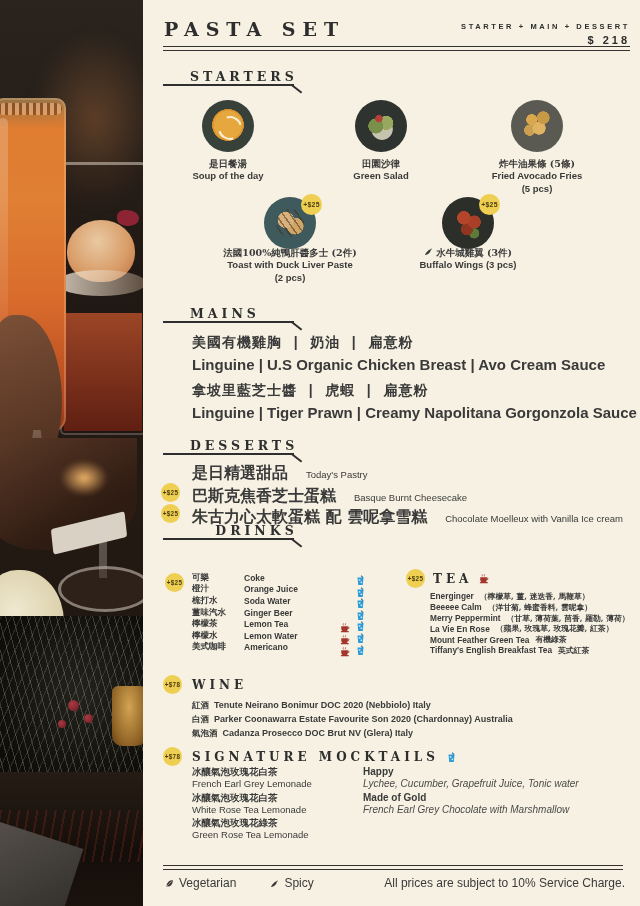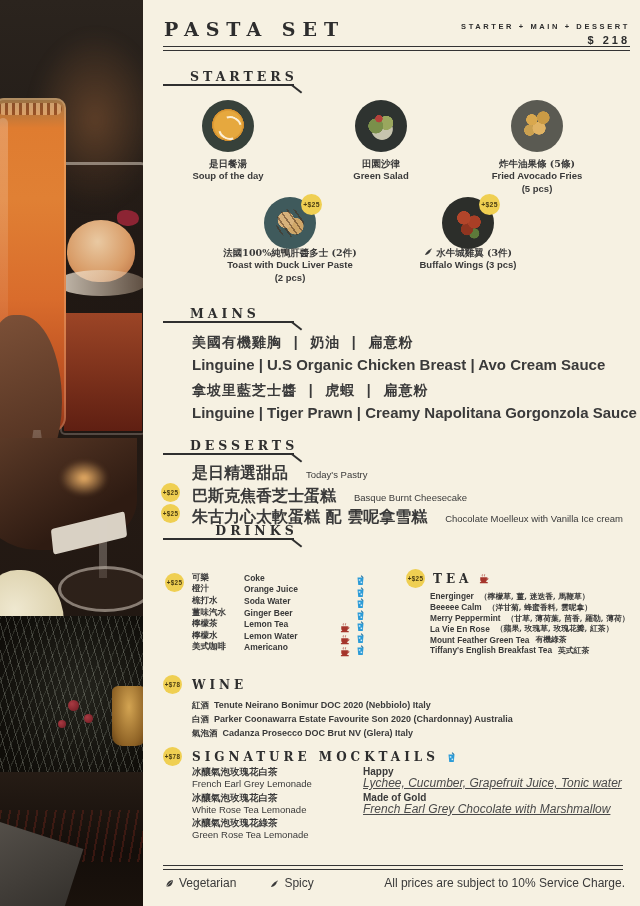--- a/index.html
+++ b/index.html
@@ -137,21 +137,21 @@
 
   .wine-row{position:absolute;left:192px;white-space:nowrap;}
   .w-zh{font-family:"DejaVu Serif","Liberation Serif",serif;font-weight:bold;font-size:8.5px;margin-right:5px;}
   .w-en{font-weight:bold;font-size:9px;}
 
   .mk-pair{position:absolute;left:192px;}
   .mk-zh{font-family:"DejaVu Serif","Liberation Serif",serif;font-weight:bold;font-size:9.5px;line-height:12px;}
   .mk-en{font-weight:normal;font-size:9.5px;line-height:12px;}
   .mk-right{position:absolute;left:363px;}
   .mk-name{font-weight:bold;font-size:10px;line-height:12px;}
-  .mk-desc{font-style:italic;font-size:12px;line-height:11px;color:#4a4a4a;text-decoration:underline;}
+  .mk-desc{font-style:italic;font-size:10px;line-height:11px;color:#4a4a4a;}
 
   .footer-row{position:absolute;left:165px;top:876px;width:460px;display:flex;align-items:center;font-size:12px;}
   .f-item{display:flex;align-items:center;margin-right:34px;font-weight:normal;color:#3a3a3a;}
   .f-item svg{margin-right:5px;}
   .f-note{margin-left:auto;color:#3a3a3a;}
   .ic{display:inline-flex;}
 </style>
 </head>
 <body>
 

